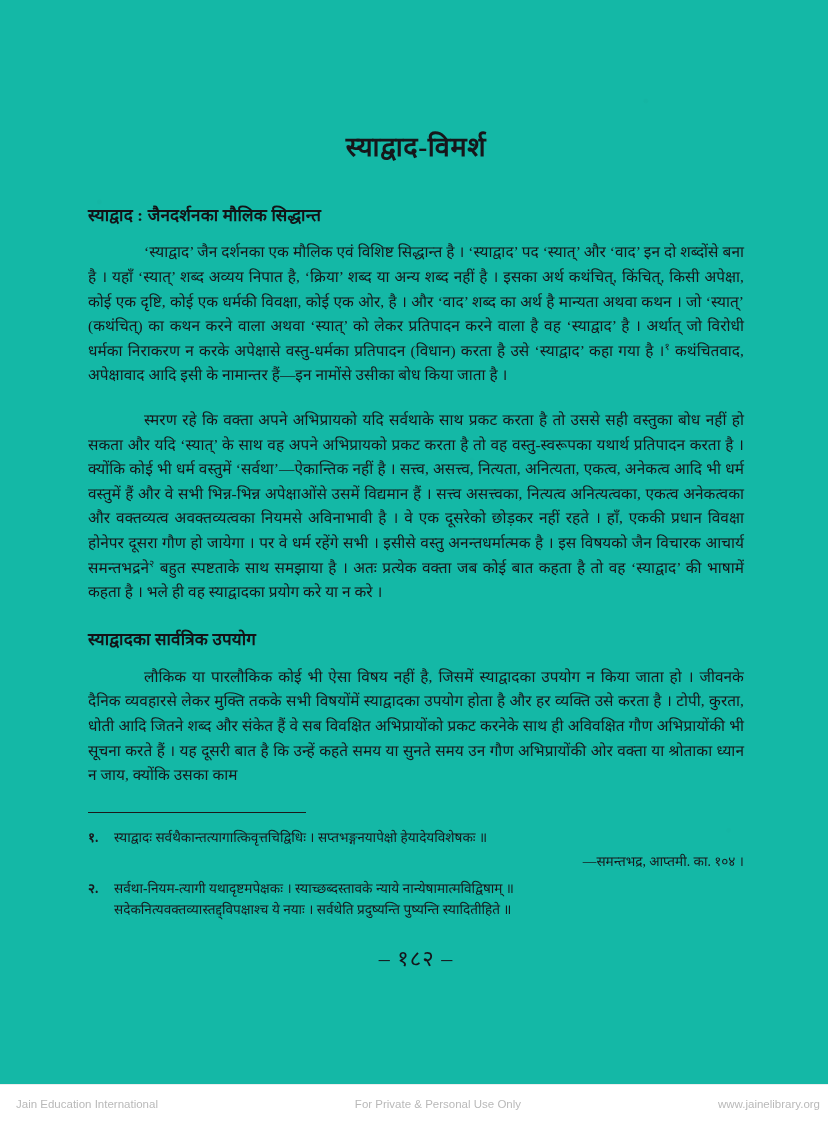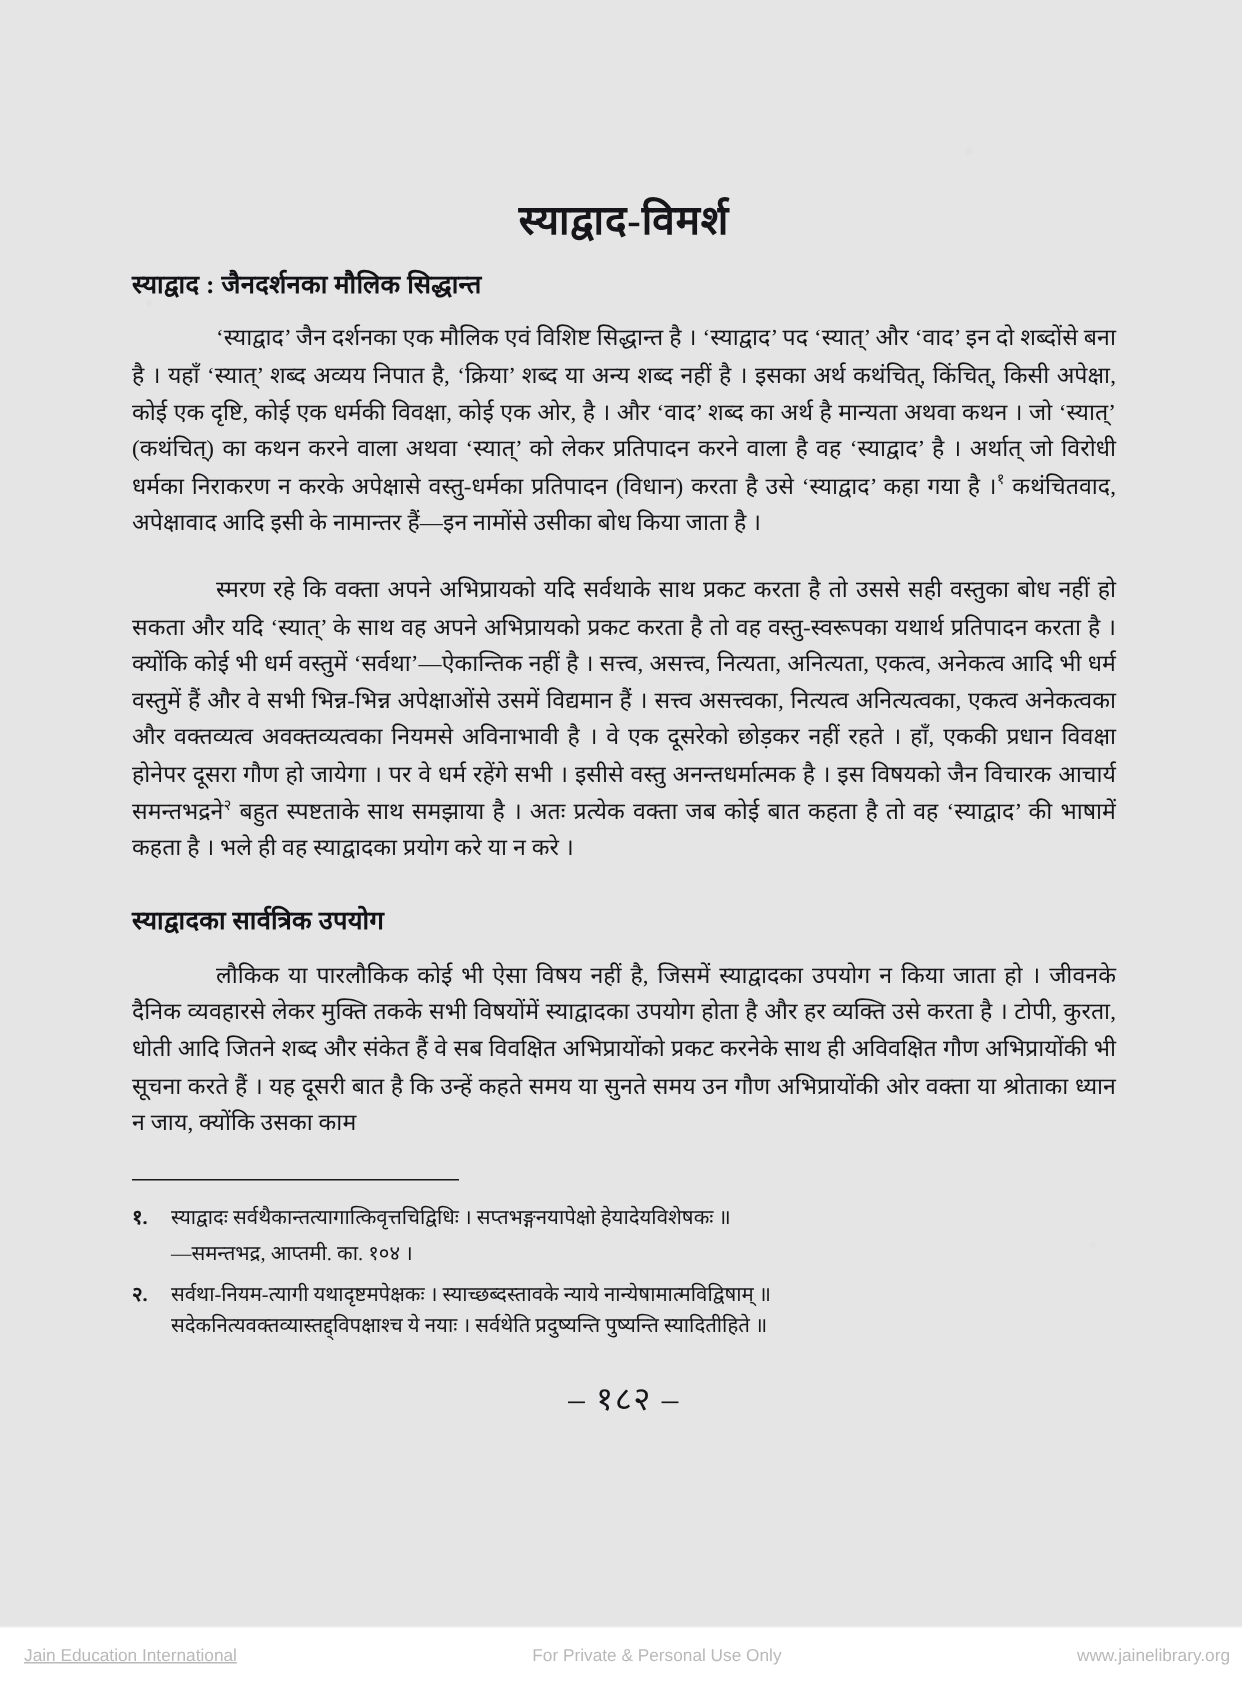--- a/index.html
+++ b/index.html
@@ -12,21 +12,21 @@
     height: 1122px;
     position: relative;
     font-family: "Liberation Serif", "DejaVu Serif", serif;
     overflow: hidden;
   }
 
   
   .page {
     position: absolute;
     inset: 0;
-    background: #e5e5e5;
+    background: #14b8a6;
   }
   .page-noise {
     position: absolute;
     inset: 0;
     pointer-events: none;
     background:
       radial-gradient(circle at 12% 18%, rgba(0,0,0,0.016) 0 2px, transparent 3px),
       radial-gradient(circle at 78% 9%, rgba(0,0,0,0.015) 0 2px, transparent 3px),
       radial-gradient(circle at 33% 62%, rgba(0,0,0,0.012) 0 2px, transparent 3px),
       radial-gradient(circle at 88% 74%, rgba(0,0,0,0.013) 0 2px, transparent 3px),
@@ -54,21 +54,21 @@
 
   
   .section-heading {
     margin: 0;
     font-size: 17px;
     font-weight: 700;
     color: #131317;
     letter-spacing: 0.2px;
     line-height: 1.3;
   }
-  #heading-1 { margin-top: 16px; }
+  #heading-1 { margin-top: 42px; }
   #heading-2 { margin-top: 24px; }
 
   
   .body-para {
     margin: 0;
     font-size: 15.4px;
     line-height: 24.6px;
     color: #16161a;
     text-align: justify;
     text-justify: inter-word;
@@ -108,21 +108,21 @@
   .footnote + .footnote { margin-top: 6px; }
   .footnote-num {
     width: 26px;
     flex: 0 0 26px;
     font-weight: 600;
   }
   .footnote-body { flex: 1 1 auto; }
   .footnote-line { display: block; }
   .footnote-source {
     display: block;
-    text-align: left;
+    text-align: right;
     margin-top: 3px;
   }
 
   
   .page-number {
     margin-top: 22px;
     text-align: center;
     font-size: 22px;
     color: #15151a;
     letter-spacing: 1px;
@@ -141,21 +141,21 @@
     background: #ffffff;
   }
   .footer-left,
   .footer-center,
   .footer-right {
     font-family: "Liberation Sans", "DejaVu Sans", sans-serif;
     font-size: 11.5px;
     color: #b9b9b9;
     white-space: nowrap;
   }
-  .footer-left { margin-left: 16px; text-decoration: underline; }
+  .footer-left { margin-left: 16px; }
   .footer-center { margin: 0 auto; }
   .footer-right { margin-right: 8px; }
 </style>
 </head>
 <body>
 
 <div class="page">
   <div class="page-noise"></div>
 
   <div class="content">

